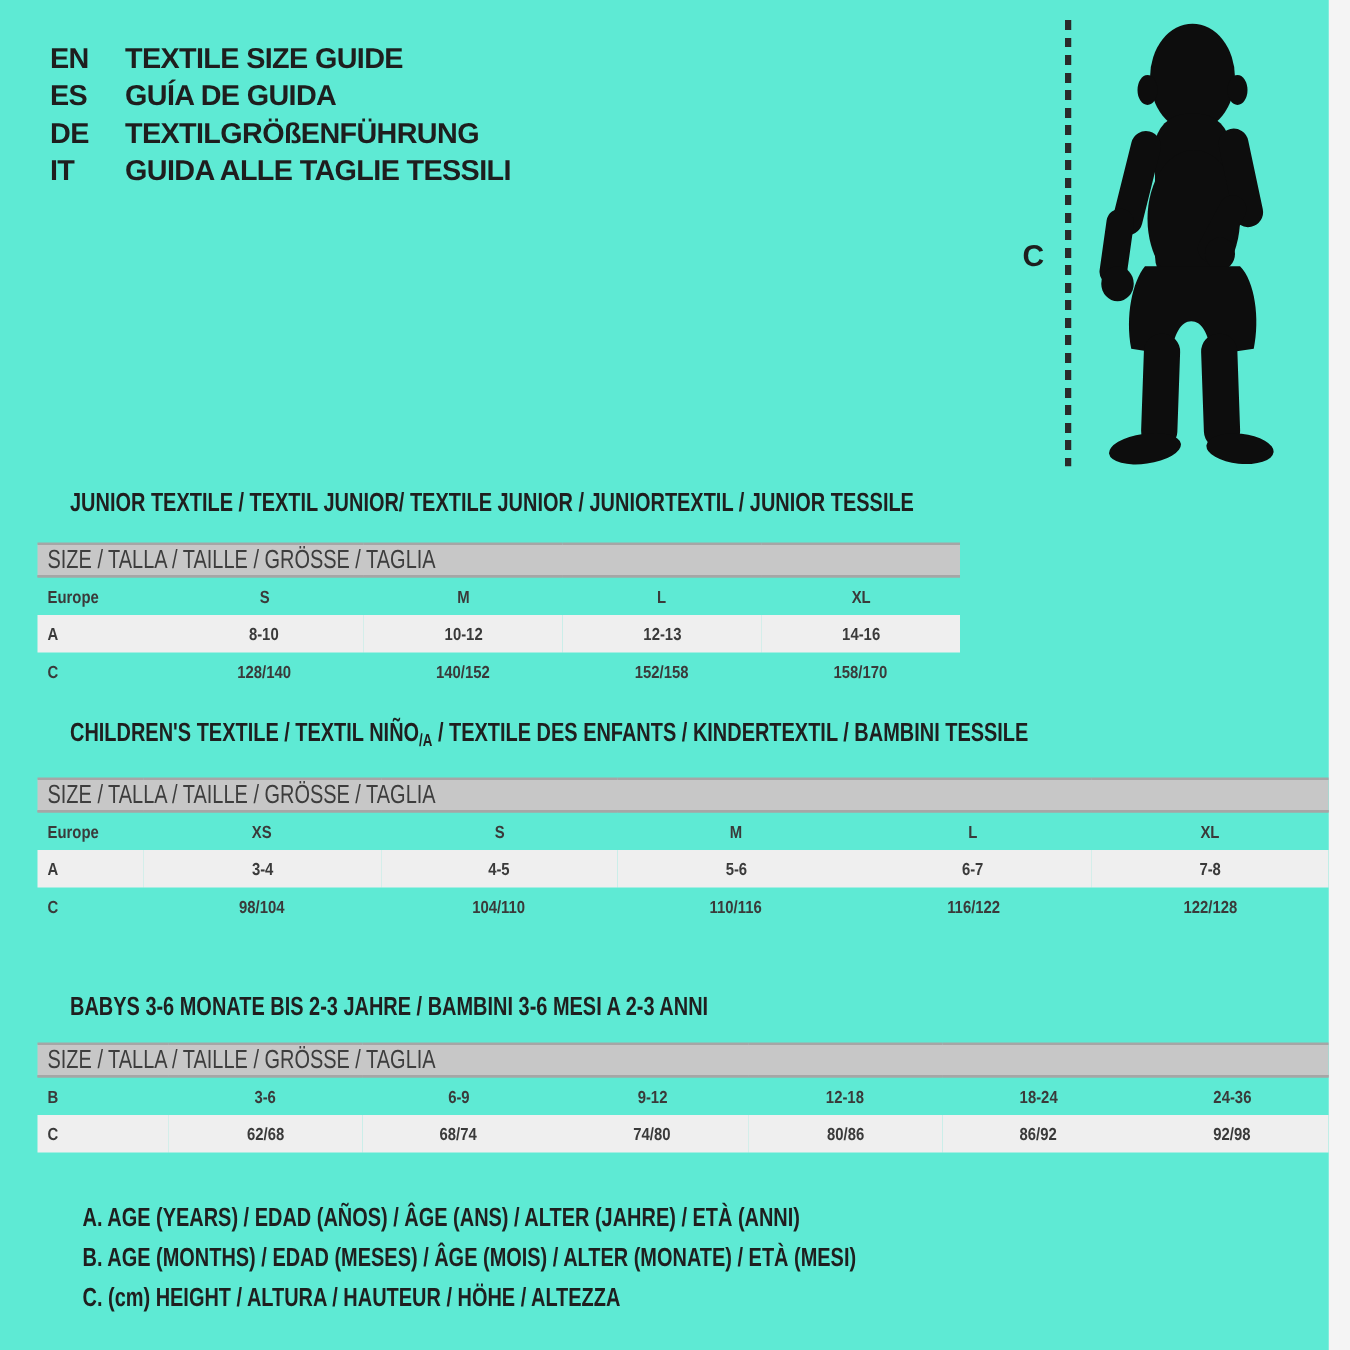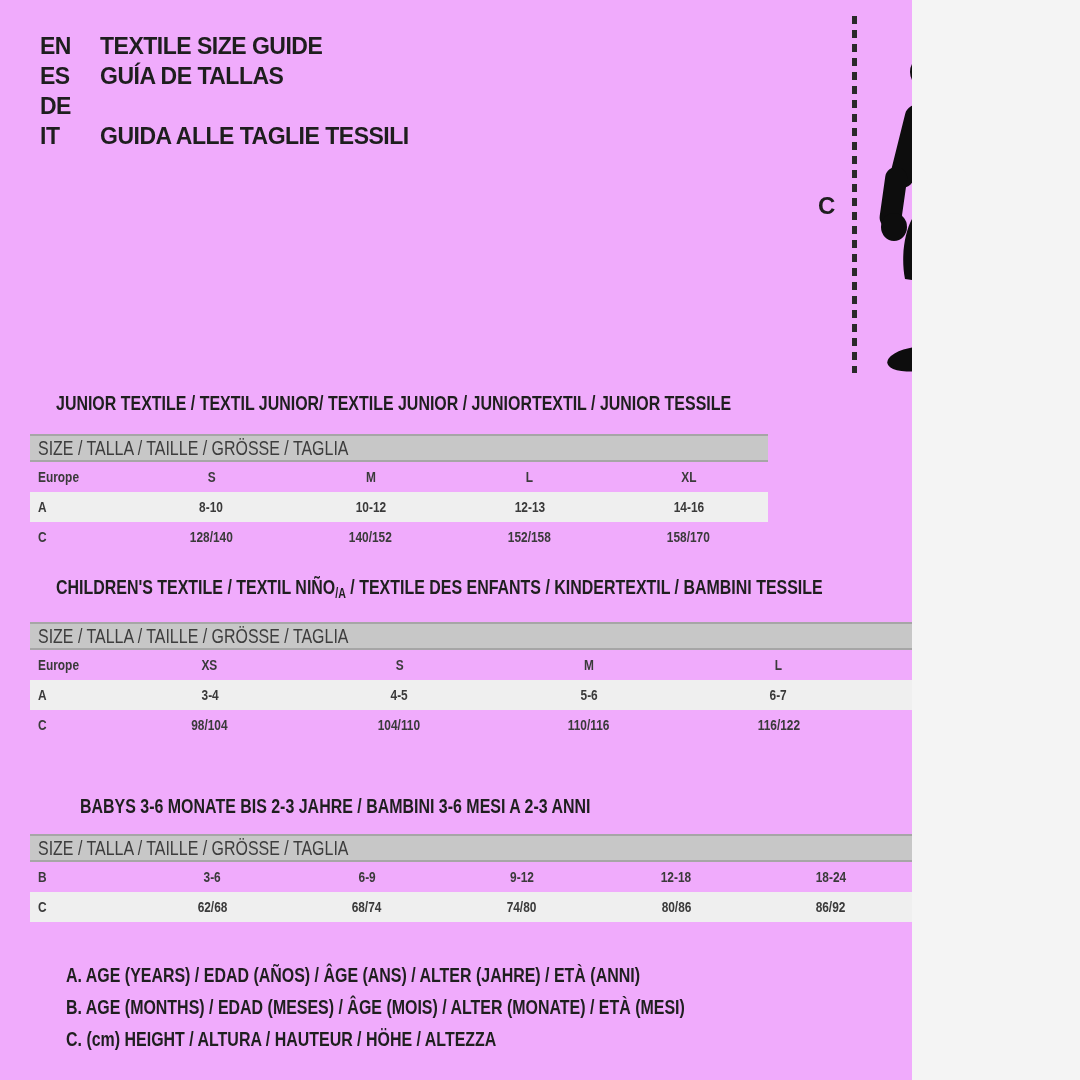--- a/index.html
+++ b/index.html
@@ -2,22 +2,22 @@
 <html><head>
 <meta charset="utf-8">
 <style>
   html,body { margin:0; padding:0; }
   body {
     width:1080px; height:1080px;
     background:#f4f4f4;
     font-family:"Liberation Sans", sans-serif;
   }
   .page {
-    position:relative; width:912px; height:1080px;
-    background:#f0abfc; overflow:hidden;
+    position:relative; width:1063px; height:1080px;
+    background:#5eead4; overflow:hidden;
     color:#222;
   }
   
   .lang-list { position:absolute; left:40px; top:31px; }
   .lang-row { display:flex; height:30px; align-items:center; }
   .lang-code {
     width:60px; font-weight:700; font-size:23px; color:#1e1e1e;
     letter-spacing:-0.5px;
   }
   .lang-title {
@@ -78,24 +78,25 @@
 
 <div class="page">
 
   <div class="lang-list">
     <div class="lang-row">
       <span class="lang-code">EN</span>
       <span class="lang-title">TEXTILE SIZE GUIDE</span>
     </div>
     <div class="lang-row">
       <span class="lang-code">ES</span>
-      <span class="lang-title">GUÍA DE TALLAS</span>
+      <span class="lang-title">GUÍA DE GUIDA</span>
     </div>
     <div class="lang-row">
       <span class="lang-code">DE</span>
+      <span class="lang-title">TEXTILGRÖßENFÜHRUNG</span>
     </div>
     <div class="lang-row">
       <span class="lang-code">IT</span>
       <span class="lang-title">GUIDA ALLE TAGLIE TESSILI</span>
     </div>
   </div>
 
   <div class="height-label">C</div>
   <div class="dash-line"></div>
   <svg class="baby-svg" viewBox="0 0 150 356" aria-hidden="true">
@@ -198,21 +199,21 @@
         <td class="rowlabel"><span class="celll">C</span></td>
         <td><span class="cellc">98/104</span></td>
         <td><span class="cellc">104/110</span></td>
         <td><span class="cellc">110/116</span></td>
         <td><span class="cellc">116/122</span></td>
         <td><span class="cellc">122/128</span></td>
       </tr>
     </tbody>
   </table>
 
-  <div class="sec-title" style="top:794px;margin-left:24px;">
+  <div class="sec-title" style="top:794px;">
     <span class="cond">BABYS 3-6 MONATE BIS 2-3 JAHRE / BAMBINI 3-6 MESI A 2-3 ANNI</span>
   </div>
   <table class="size-table" style="left:30px; top:834px; width:1033px;">
     <colgroup>
         <col style="width:105px">
         <col>
         <col>
         <col>
         <col>
         <col>

